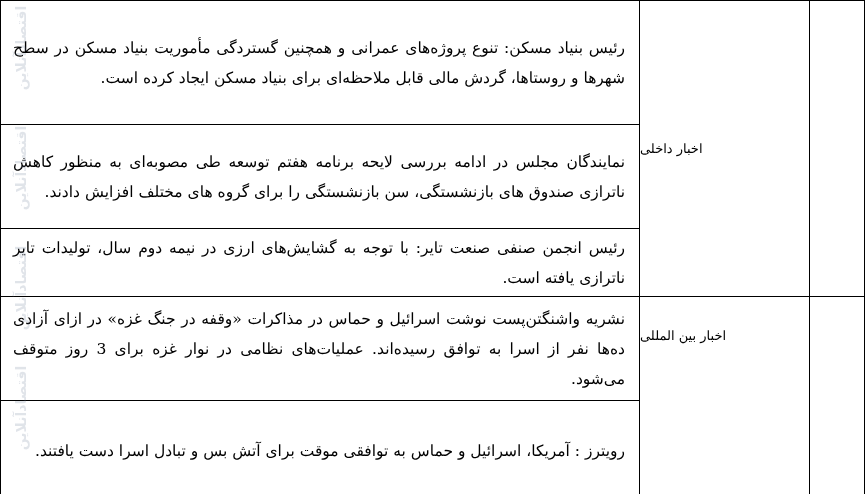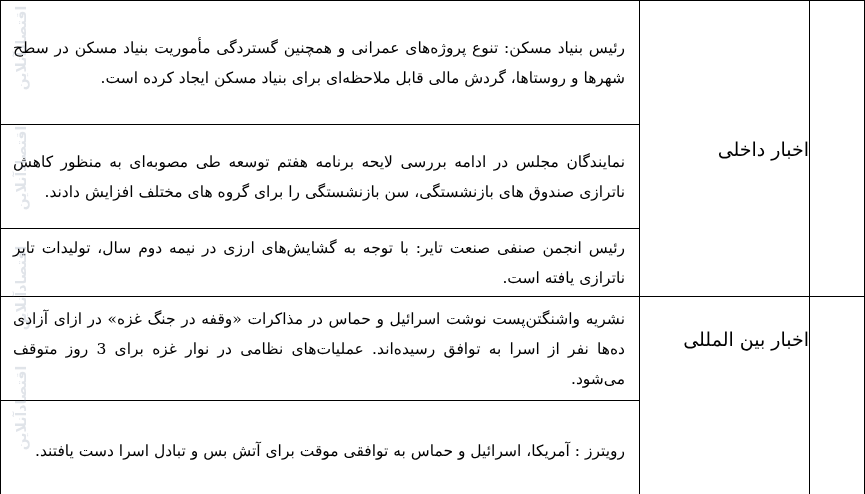--- a/index.html
+++ b/index.html
@@ -27,22 +27,22 @@
     }
     .news-table td {
       border: 1px solid #000;
       vertical-align: middle;
       padding: 0;
     }
     .col-index { width: 55px; }
     .col-category { width: 170px; }
     .col-content { width: auto; }
     .category-cell {
-      text-align: right;
-      font-size: 19px;
+      text-align: left;
+      font-size: 13px;
       vertical-align: middle;
     }
     .item-cell {
       text-align: justify;
       text-align-last: right;
       font-size: 15.5px;
       line-height: 30px;
       padding: 3px 14px 3px 12px !important;
       direction: rtl;
       border-radius: 26px;

